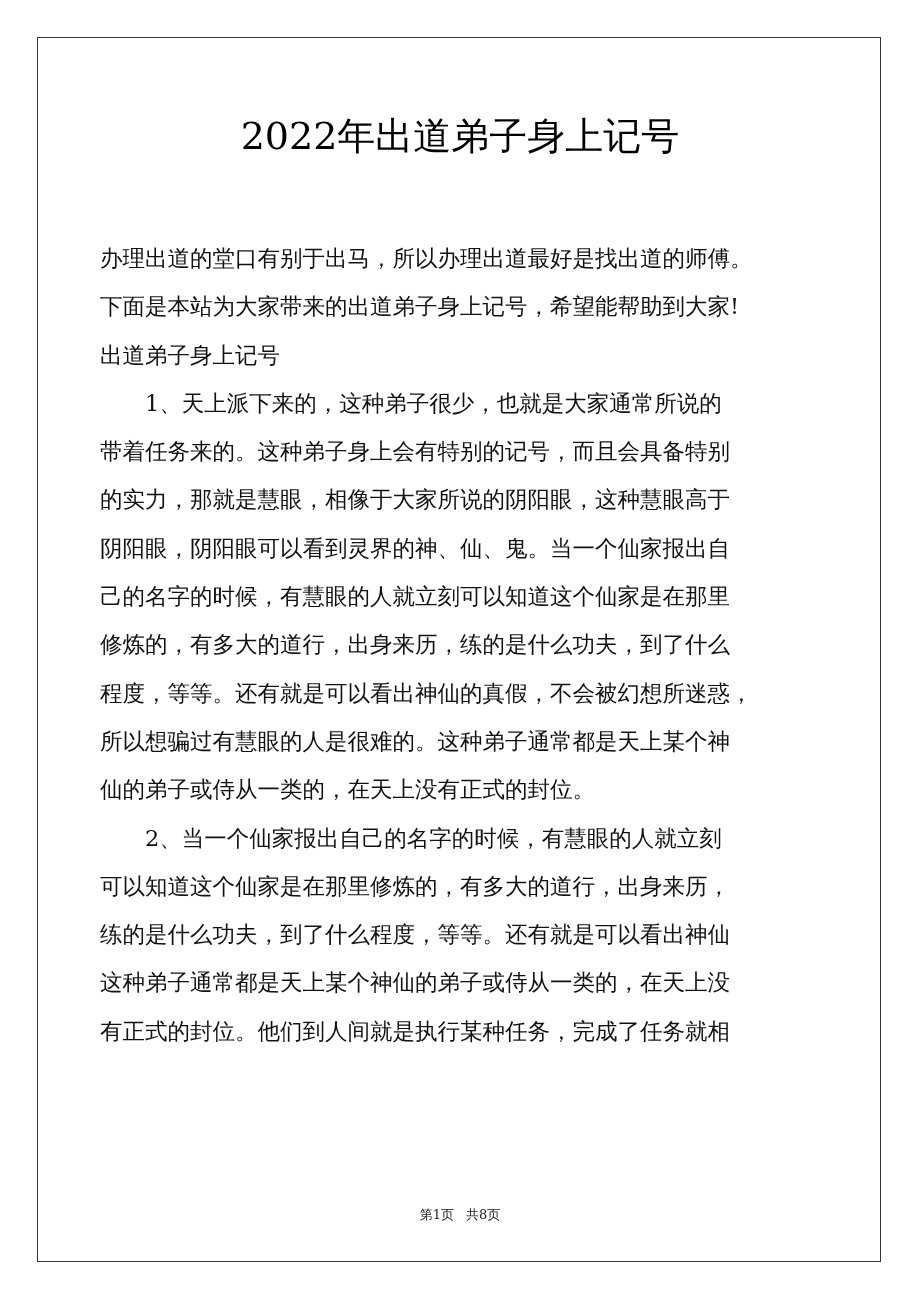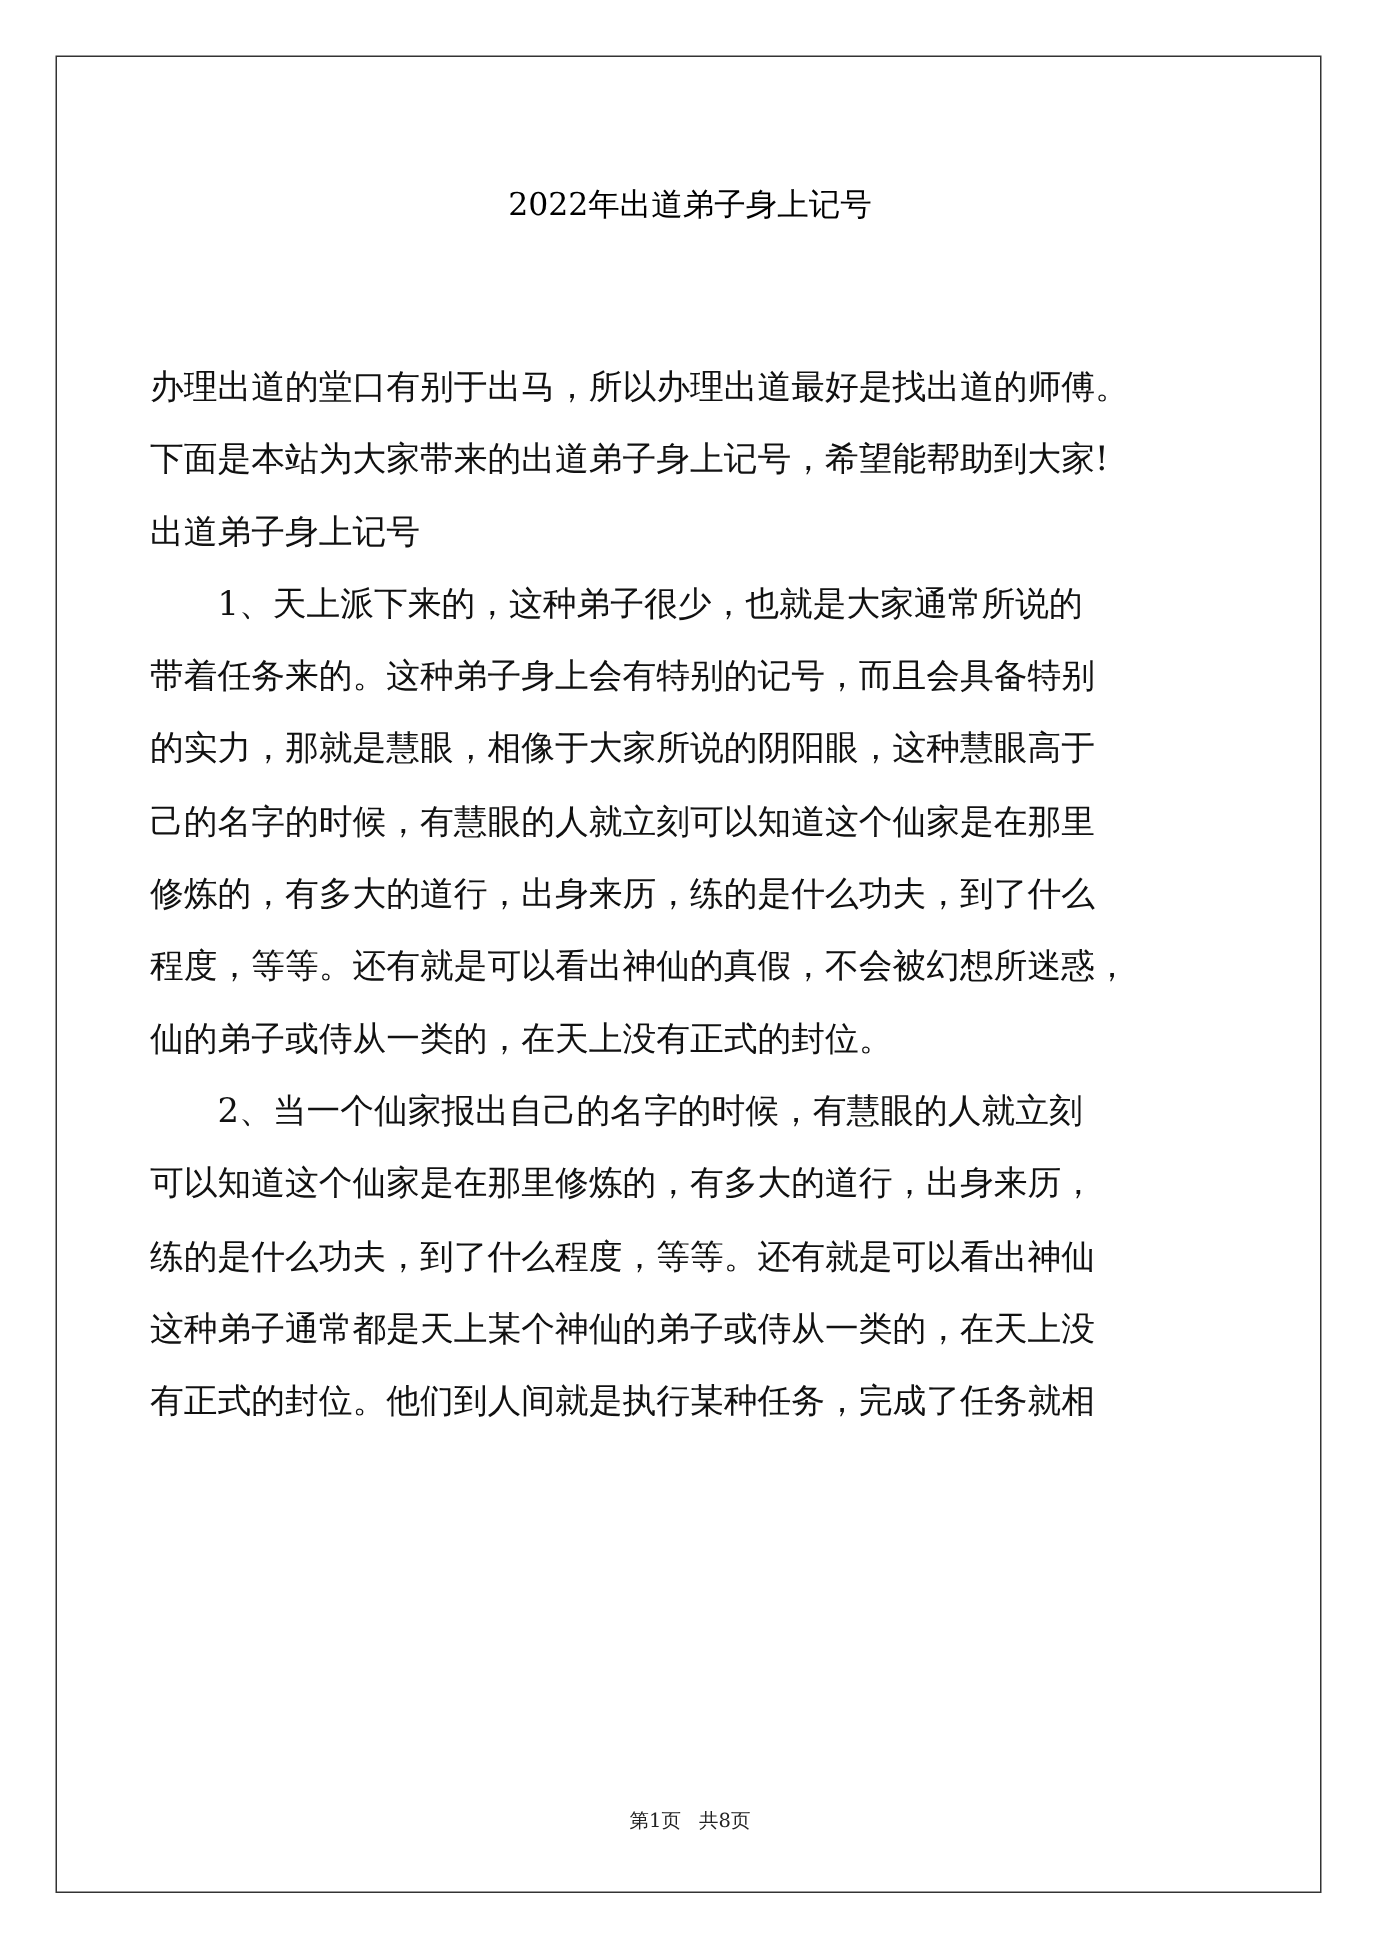--- a/index.html
+++ b/index.html
@@ -22,21 +22,21 @@
       border: 1px solid #333333;
       box-sizing: border-box;
     }
     .title {
       position: absolute;
       left: 0;
       top: 112px;
       width: 920px;
       text-align: center;
       font-family: "DejaVu Serif", "Liberation Serif", serif;
-      font-size: 21px;
+      font-size: 38px;
       line-height: 48px;
       color: #000000;
       letter-spacing: 0px;
     }
     .body-text {
       position: absolute;
       left: 100px;
       top: 234px;
       width: 700px;
       font-family: "DejaVu Serif", "Liberation Serif", serif;
@@ -74,23 +74,25 @@
 
 <h1 class="title" style="margin:0;font-weight:normal;">2022年出道弟子身上记号</h1>
 
 <div class="body-text">
   <div class="line">办理出道的堂口有别于出马，所以办理出道最好是找出道的师傅。</div>
   <div class="line">下面是本站为大家带来的出道弟子身上记号，希望能帮助到大家!</div>
   <div class="line">出道弟子身上记号</div>
   <div class="line indent">1、天上派下来的，这种弟子很少，也就是大家通常所说的</div>
   <div class="line">带着任务来的。这种弟子身上会有特别的记号，而且会具备特别</div>
   <div class="line">的实力，那就是慧眼，相像于大家所说的阴阳眼，这种慧眼高于</div>
+  <div class="line">阴阳眼，阴阳眼可以看到灵界的神、仙、鬼。当一个仙家报出自</div>
   <div class="line">己的名字的时候，有慧眼的人就立刻可以知道这个仙家是在那里</div>
   <div class="line">修炼的，有多大的道行，出身来历，练的是什么功夫，到了什么</div>
   <div class="line">程度，等等。还有就是可以看出神仙的真假，不会被幻想所迷惑，</div>
+  <div class="line">所以想骗过有慧眼的人是很难的。这种弟子通常都是天上某个神</div>
   <div class="line">仙的弟子或侍从一类的，在天上没有正式的封位。</div>
   <div class="line indent">2、当一个仙家报出自己的名字的时候，有慧眼的人就立刻</div>
   <div class="line">可以知道这个仙家是在那里修炼的，有多大的道行，出身来历，</div>
   <div class="line">练的是什么功夫，到了什么程度，等等。还有就是可以看出神仙</div>
   <div class="line">这种弟子通常都是天上某个神仙的弟子或侍从一类的，在天上没</div>
   <div class="line">有正式的封位。他们到人间就是执行某种任务，完成了任务就相</div>
 </div>
 
 <div class="footer">
   <span>第1页</span><span>共8页</span>

